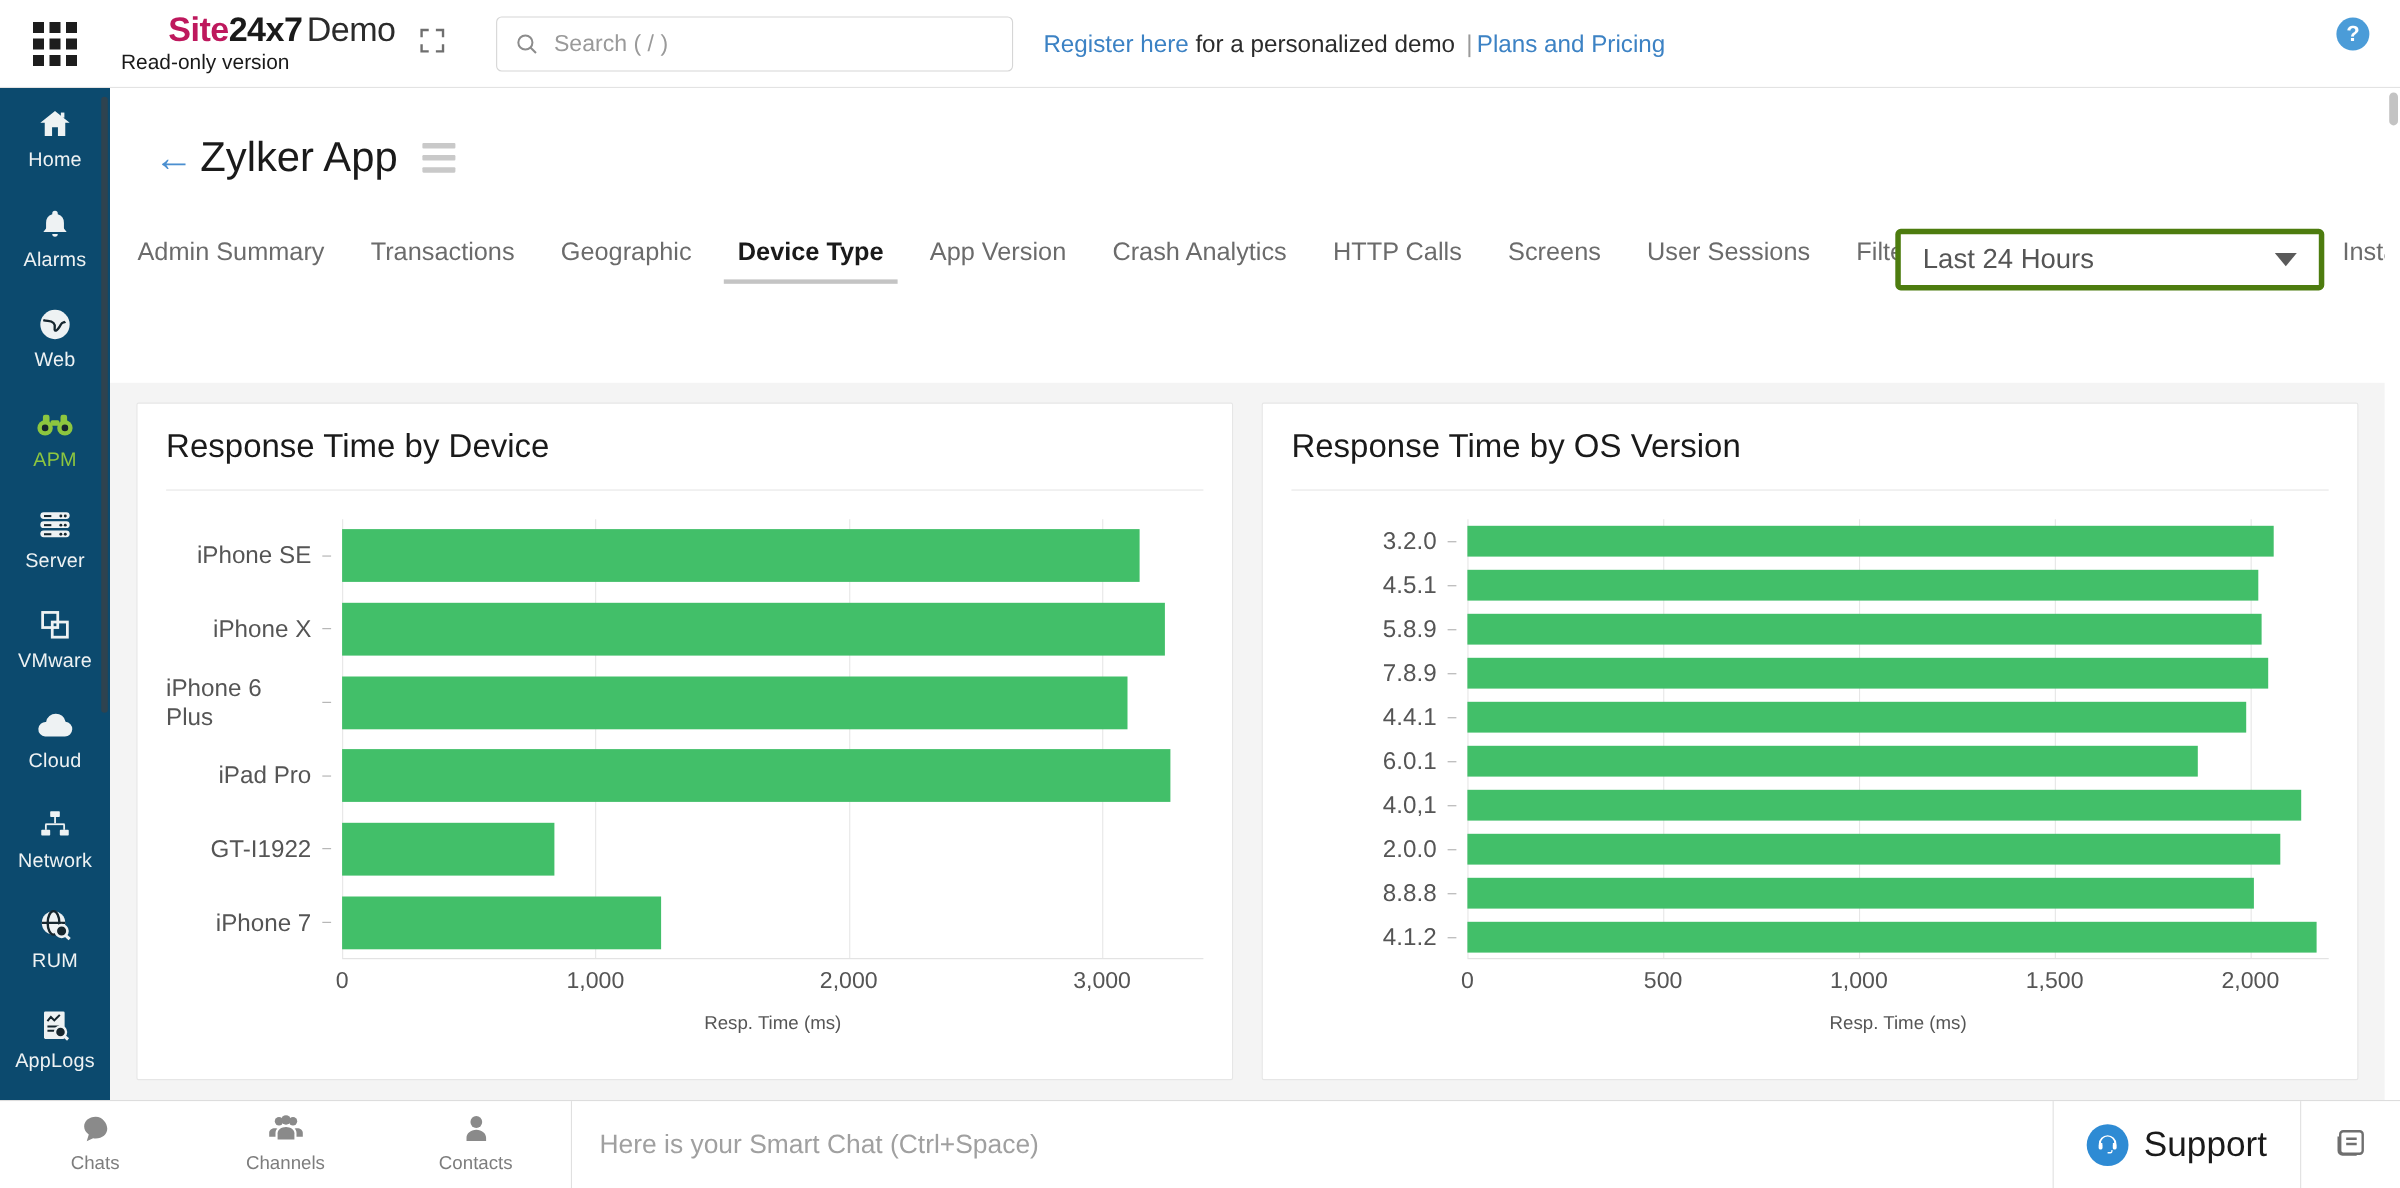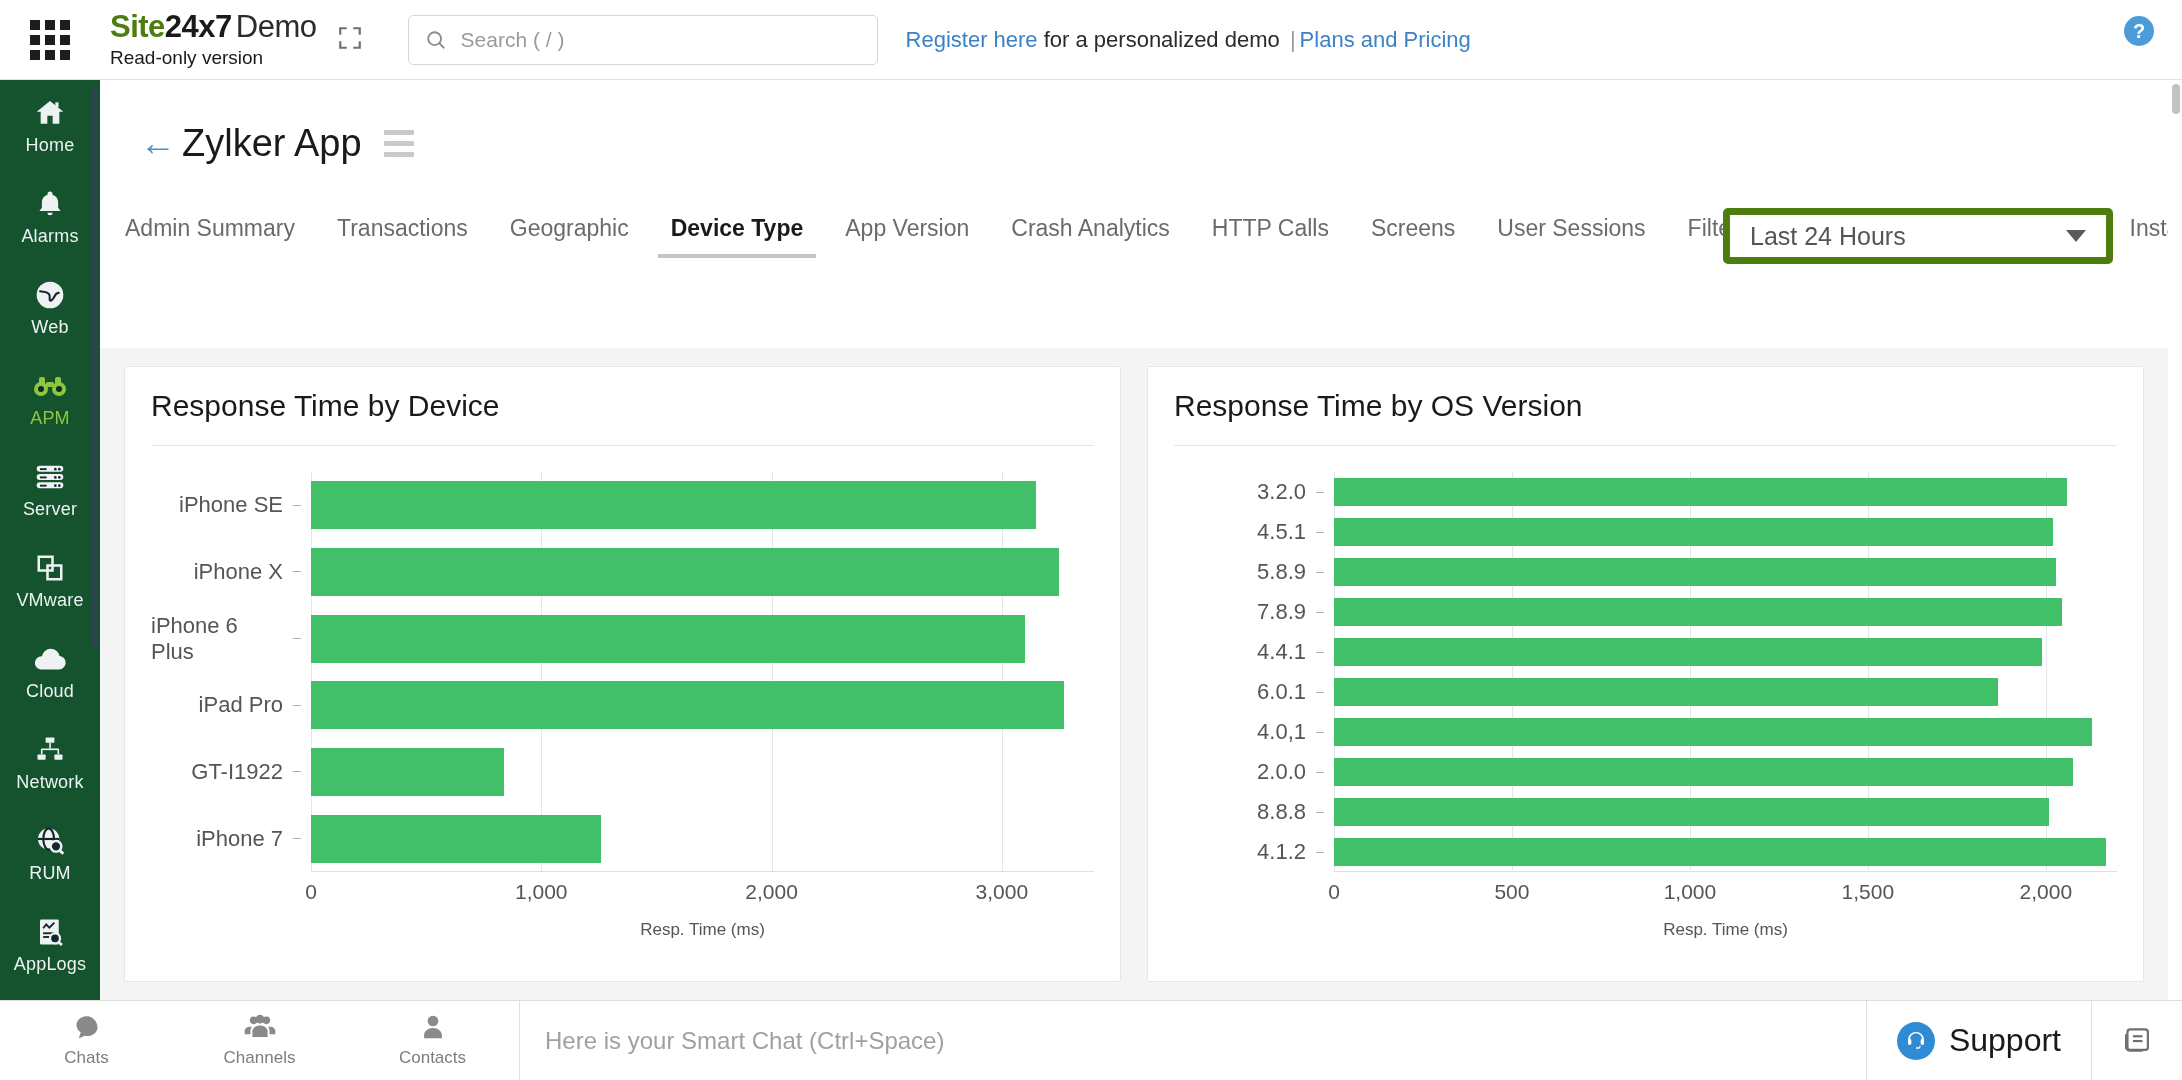--- a/index.html
+++ b/index.html
@@ -16,21 +16,21 @@
     position: absolute; top: 0; left: 0; width: 2182px; height: 80px;
     background: #fff; border-bottom: 1px solid #e3e3e3;
     display: flex; align-items: center;
   }
   .waffle { width: 100px; display: flex; justify-content: center; align-items: center; cursor: pointer; }
   .waffle-grid { display: grid; grid-template-columns: repeat(3, 10px); grid-gap: 5px; }
   .waffle-grid i { width: 10px; height: 10px; background: #1d1d1d; display: block; }
 
   .brand { display: flex; flex-direction: column; justify-content: center; margin-left: 10px; }
   .brand-line1 { font-size: 31px; line-height: 1.0; letter-spacing: -0.5px; white-space: nowrap; }
-  .brand-site { color: #4d7c0f; font-weight: bold; }
+  .brand-site { color: #be185d; font-weight: bold; margin-left: 43px; }
   .brand-24x7 { color: #1a1a1a; font-weight: bold; }
   .brand-demo { color: #2b2b2b; font-weight: 400; margin-left: 4px; }
   .brand-sub { font-size: 19px; color: #1a1a1a; margin-top: 5px; }
 
   .expand-icon { margin-left: 20px; color: #6f6f6f; cursor: pointer; }
 
   .searchbox {
     margin-left: 45px; width: 470px; height: 50px;
     border: 1px solid #d6d6d6; border-radius: 5px;
     display: flex; align-items: center; padding: 0 16px;
@@ -47,21 +47,21 @@
     width: 30px; height: 30px; border-radius: 50%;
     background: #4b9cd8; color: #fff;
     font-size: 20px; font-weight: bold;
     display: flex; align-items: center; justify-content: center;
     cursor: pointer;
   }
 
   
   .leftnav {
     position: absolute; top: 80px; left: 0; width: 100px; height: 920px;
-    background: #14532d; overflow: hidden;
+    background: #0c4a6e; overflow: hidden;
   }
   .nav-item {
     height: 91px; display: flex; flex-direction: column;
     align-items: center; justify-content: center; cursor: pointer;
     color: #eef2f3;
   }
   .nav-item .ico { height: 36px; display:flex; align-items:center; justify-content:center; }
   .nav-item .lbl { font-size: 18px; margin-top: 4px; letter-spacing: 0.2px; }
   .nav-item.active { color: #8dc63f; }
   .nav-scrollbar {
@@ -77,21 +77,21 @@
   .page-head {
     display: flex; align-items: center; padding: 34px 40px 0 40px; height: 92px;
   }
   .back-arrow { color: #4b8fd0; font-size: 36px; cursor: pointer; line-height: 1; }
   .page-title { font-size: 38px; color: #1a1a1a; margin-left: 6px; font-weight: 400; }
   .hamburger { margin-left: 22px; cursor: pointer; display: flex; flex-direction: column; gap: 6px; }
   .hamburger i { width: 30px; height: 5px; background: #c9c9c9; display: block; border-radius: 1px; }
 
   .daterange {
     position: absolute; right: 55px; top: 128px;
-    width: 390px; height: 56px; border: 7px solid #4d7c0f; border-radius: 5px;
+    width: 390px; height: 56px; border: 5px solid #4d7c0f; border-radius: 5px;
     display: flex; align-items: center; justify-content: space-between;
     padding: 0 20px; background: #fff; cursor: pointer;
   }
   .daterange .val { font-size: 25px; color: #555; }
   .daterange .caret { width: 0; height: 0; border-left: 10px solid transparent;
     border-right: 10px solid transparent; border-top: 12px solid #5a5a5a; }
 
   .tabs {
     display: flex; align-items: flex-end; gap: 16px;
     padding: 0 0 0 12px; height: 60px; margin-top: 26px;

